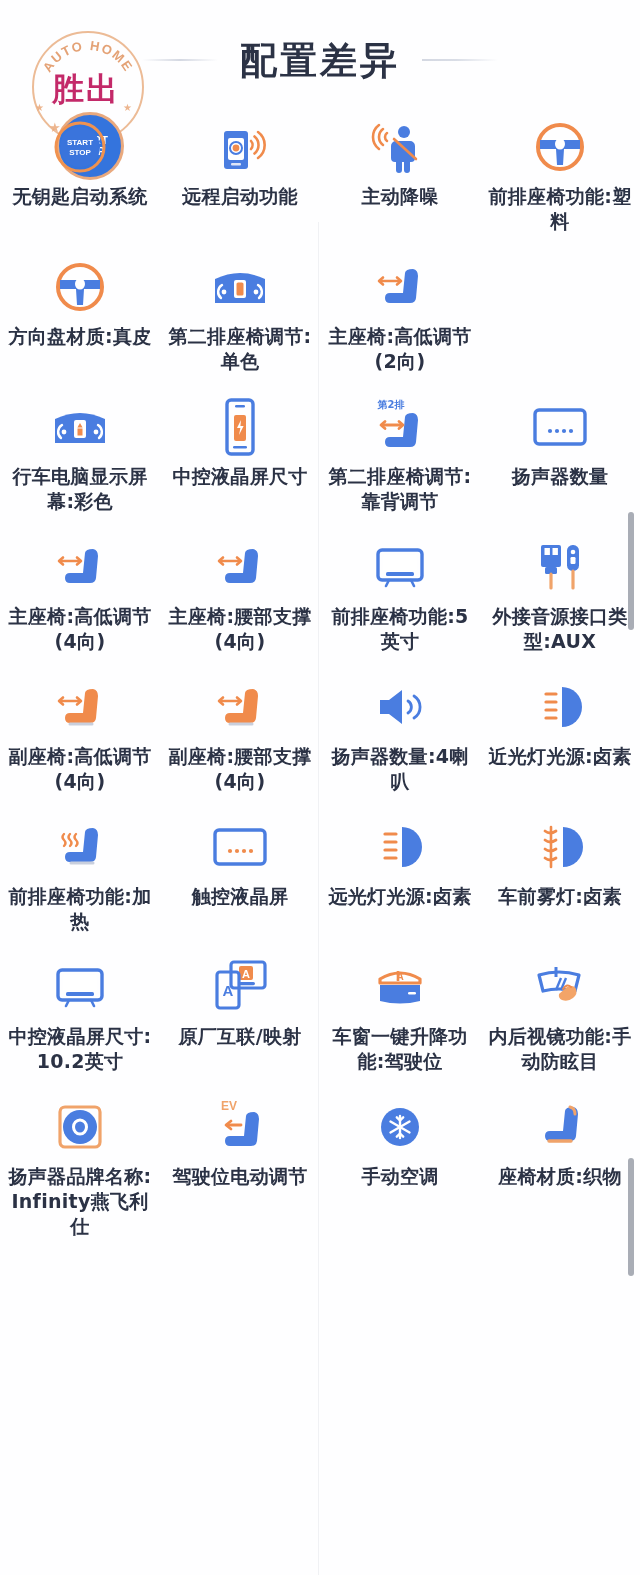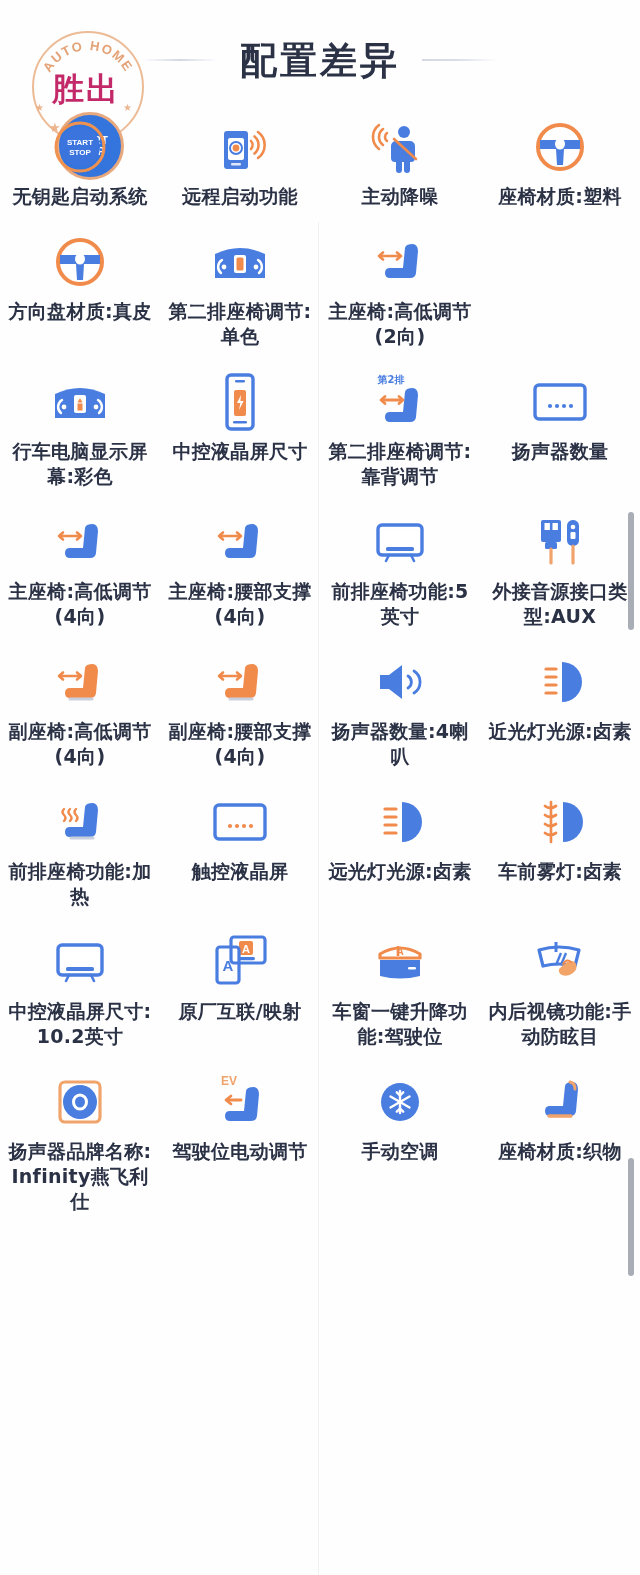--- a/index.html
+++ b/index.html
@@ -180,21 +180,21 @@
       </div>
       <div class="cell">
         <div class="icon-box">
           <svg width="60" height="60" viewBox="0 0 60 60">
             <circle cx="30" cy="30" r="22" fill="none" stroke="#f08b4c" stroke-width="4"></circle>
             <rect x="10" y="23" width="40" height="9" fill="#4a7de0"></rect>
             <path d="M26 32 h8 l-1 16 h-6 z" fill="#4a7de0"></path>
             <ellipse cx="30" cy="27" rx="5" ry="5.5" fill="#fff"></ellipse>
           </svg>
         </div>
-        <div class="cell-label">座椅材质:塑料</div>
+        <div class="cell-label">前排座椅功能:塑料</div>
       </div>
     </div>
 
     <div class="row">
       <div class="cell">
         <div class="icon-box">
           <svg width="60" height="60" viewBox="0 0 60 60">
             <circle cx="30" cy="30" r="22" fill="none" stroke="#f08b4c" stroke-width="4"></circle>
             <rect x="10" y="23" width="40" height="9" fill="#4a7de0"></rect>
             <path d="M26 32 h8 l-1 16 h-6 z" fill="#4a7de0"></path>

